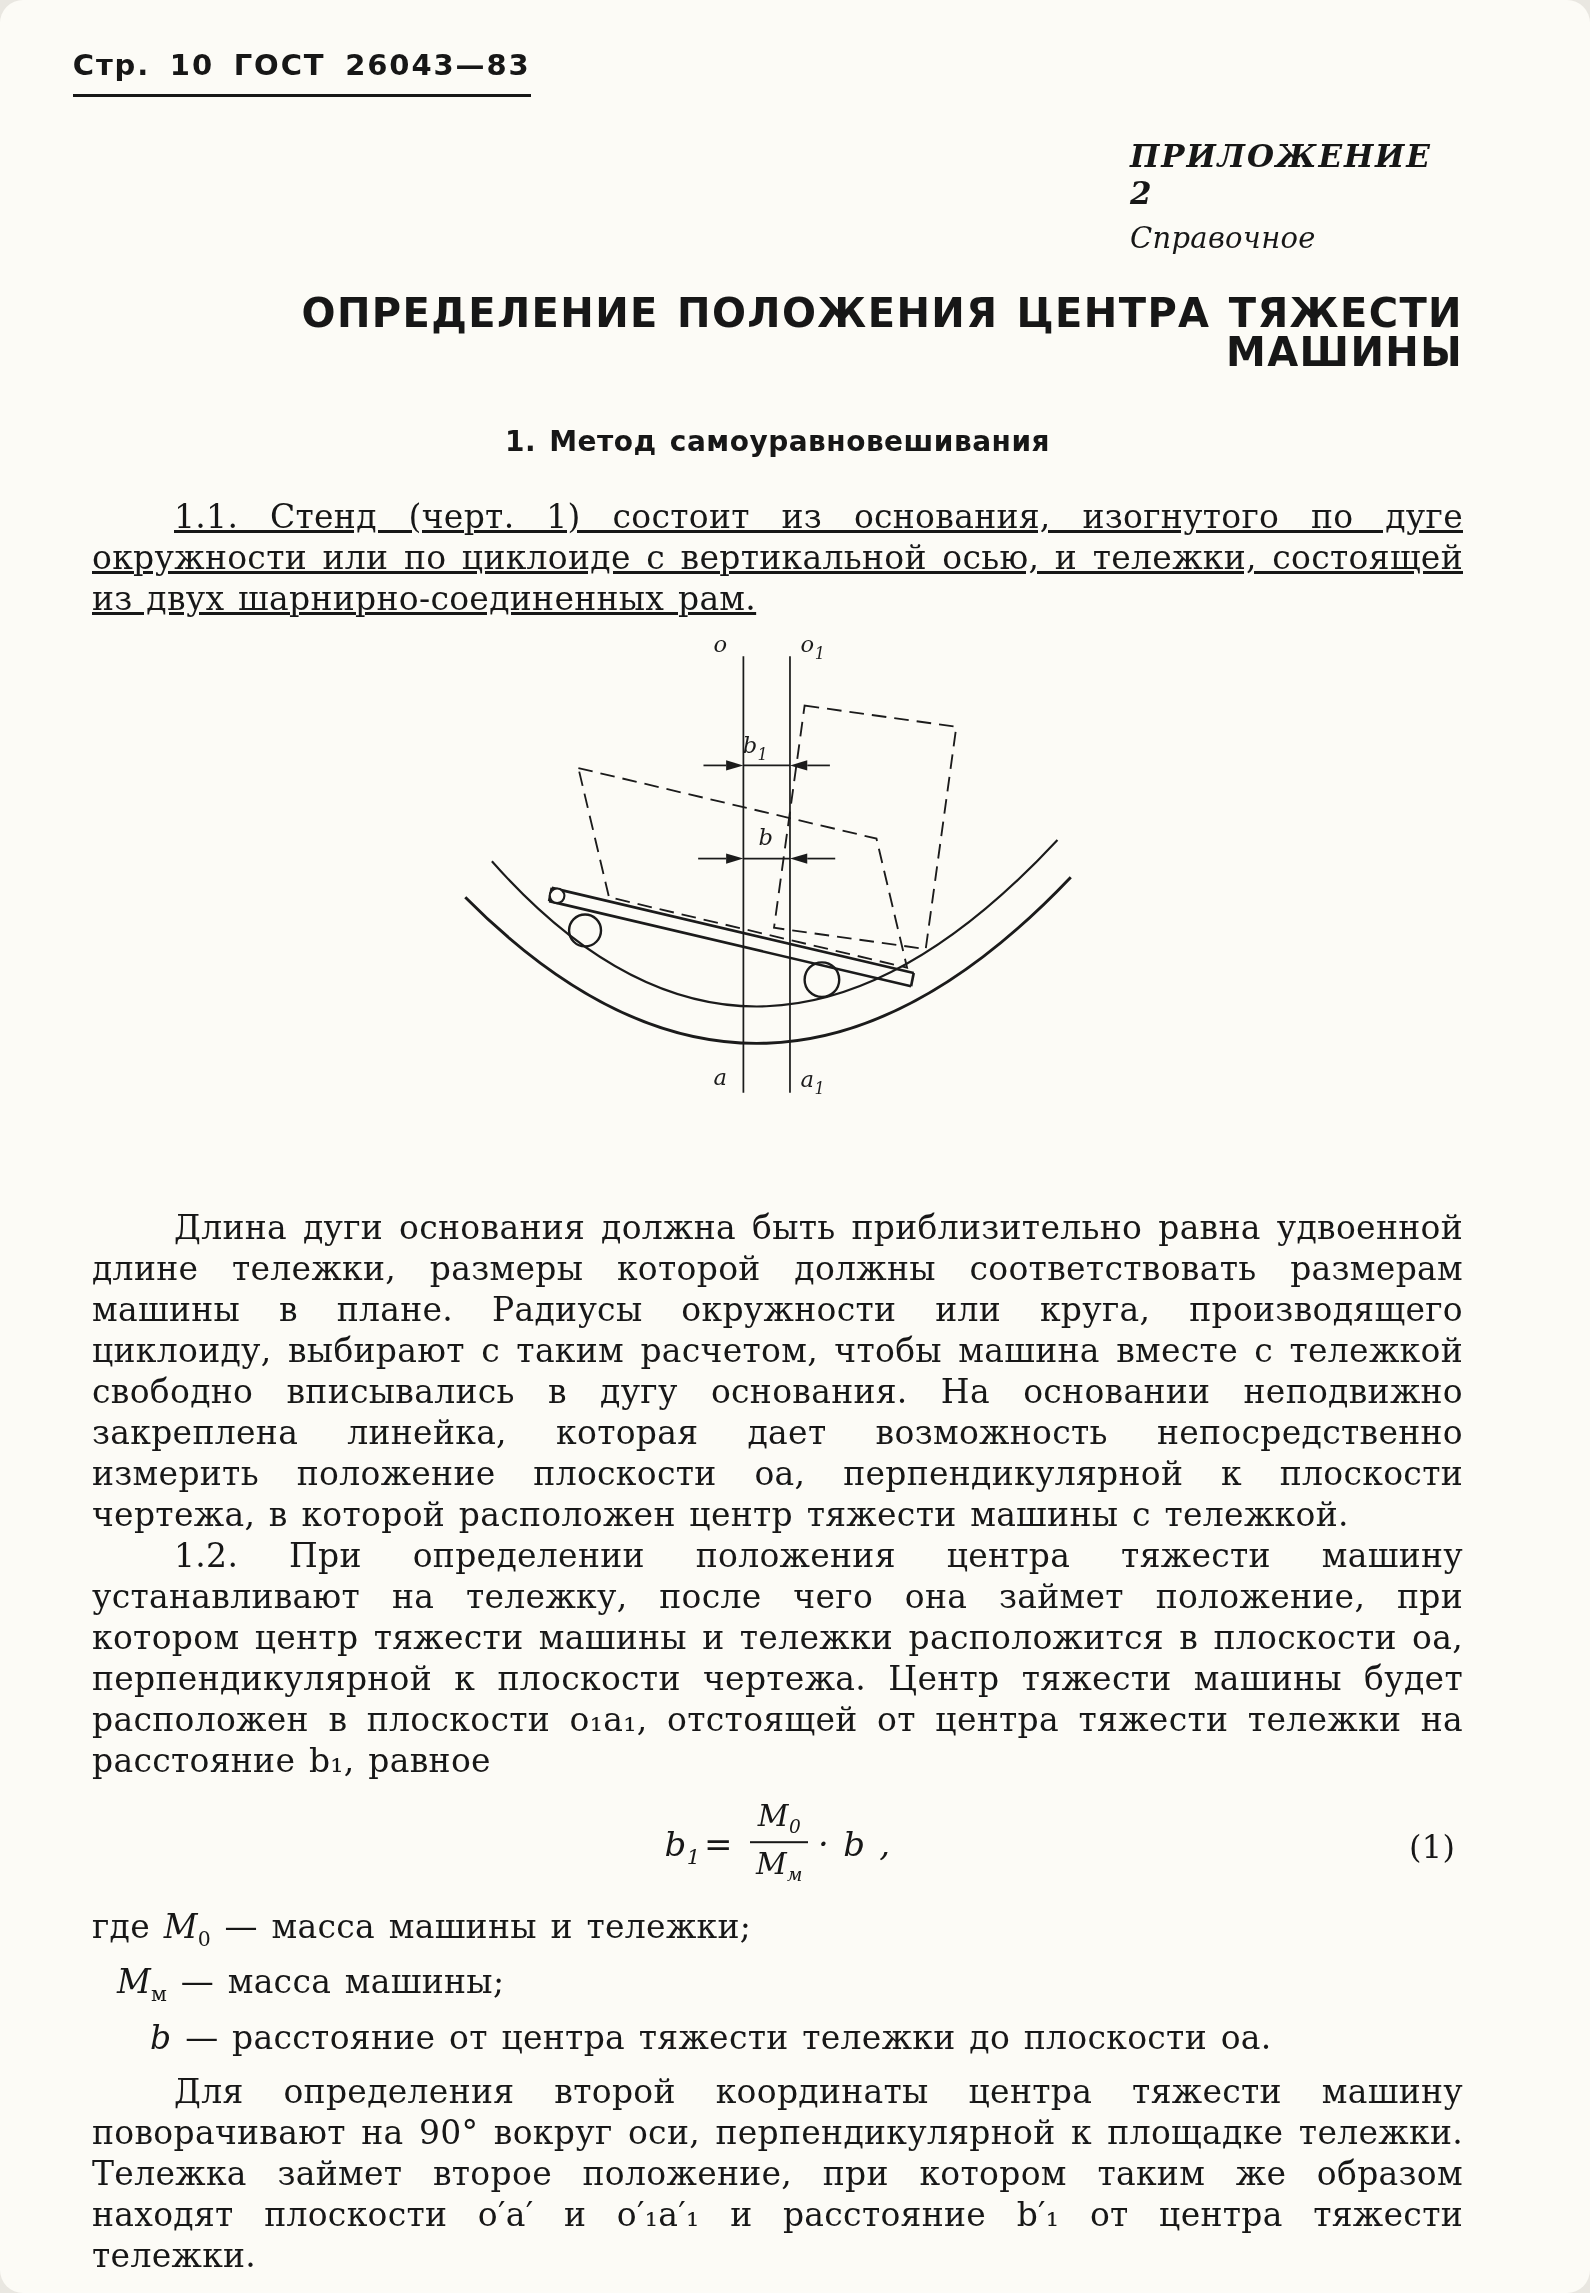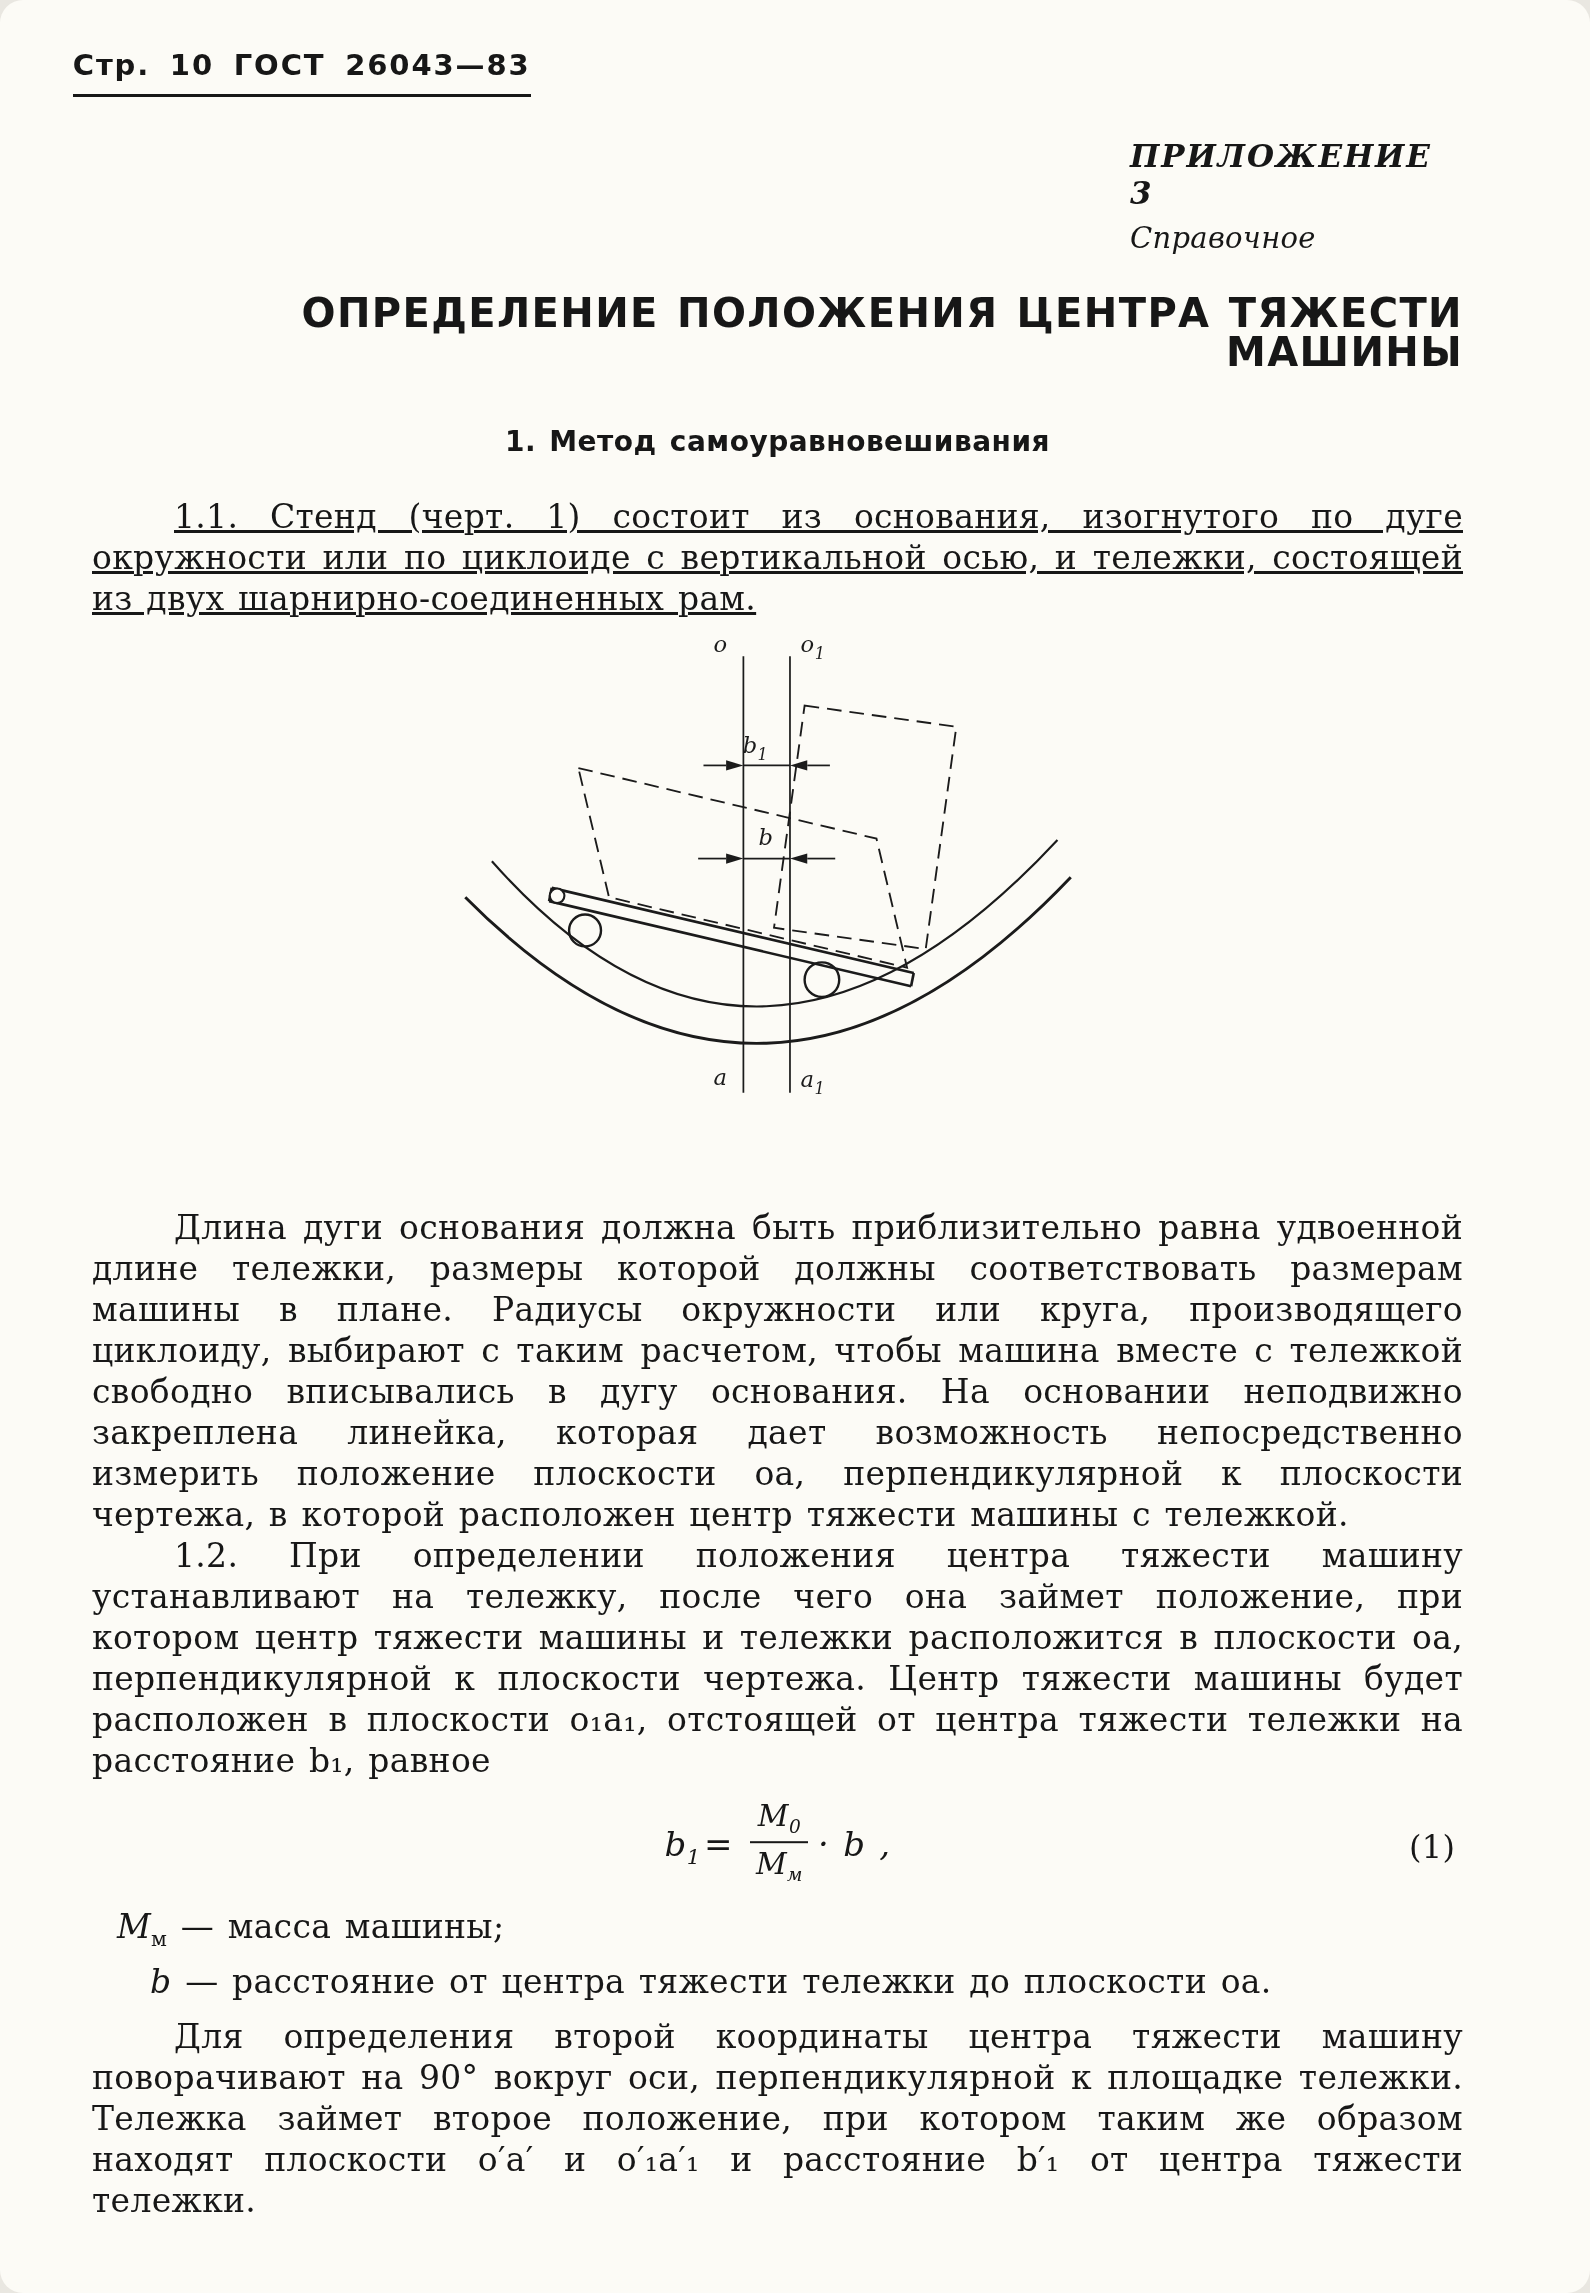--- a/index.html
+++ b/index.html
@@ -48,21 +48,21 @@
   svg text { font-family: "DejaVu Serif", "Liberation Serif", serif; font-style: italic; }
 </style>
 </head>
 <body>
 
 <div class="page">
 
   <div class="doc-header">Стр. 10 ГОСТ 26043—83</div>
 
   <div class="appendix">
-    <div class="appendix-title">ПРИЛОЖЕНИЕ 3</div>
+    <div class="appendix-title">ПРИЛОЖЕНИЕ 2</div>
     <div class="appendix-sub">Справочное</div>
   </div>
 
   <div class="main-title">ОПРЕДЕЛЕНИЕ ПОЛОЖЕНИЯ ЦЕНТРА ТЯЖЕСТИ МАШИНЫ</div>
 
   <div class="section-title">1. Метод самоуравновешивания</div>
 
   <p class="para mt-para">1.1. Стенд (черт. 1) состоит из основания, изогнутого по дуге окружности или по циклоиде с вертикальной осью, и тележки, состоящей из двух шарнирно-соединенных рам.</p>
 
   <div class="figure-wrap">
@@ -133,20 +133,23 @@
   <p class="para">1.2. При определении положения центра тяжести машину устанавливают на тележку, после чего она займет положение, при котором центр тяжести машины и тележки расположится в плоскости oa, перпендикулярной к плоскости чертежа. Центр тяжести машины будет расположен в плоскости o₁a₁, отстоящей от центра тяжести тележки на расстояние b₁, равное</p>
 
   <div class="formula-row">
     <span>
       <span class="var">b</span><sub>1</sub><span class="eq">=</span><span class="frac"><span class="num"><span class="var">M</span><sub>0</sub></span><span class="den"><span class="var">M</span><sub>м</sub></span></span><span class="var">· b ,</span>
     </span>
     <span class="formula-number">(1)</span>
   </div>
 
   <div>
+    <div class="where-row">
+      <span>где </span><span class="var">M</span><sub>0</sub><span> — масса машины и тележки;</span>
+    </div>
     <div class="where-row where-ind-1">
       <span></span><span class="var">M</span><sub>м</sub><span> — масса машины;</span>
     </div>
     <div class="where-row where-ind-2">
       <span></span><span class="var">b</span><sub></sub><span> — расстояние от центра тяжести тележки до плоскости oa.</span>
     </div>
   </div>
 
   <p class="para">Для определения второй координаты центра тяжести машину поворачивают на 90° вокруг оси, перпендикулярной к площадке тележки. Тележка займет второе положение, при котором таким же образом находят плоскости o′a′ и o′₁a′₁ и расстояние b′₁ от центра тяжести тележки.</p>
 

